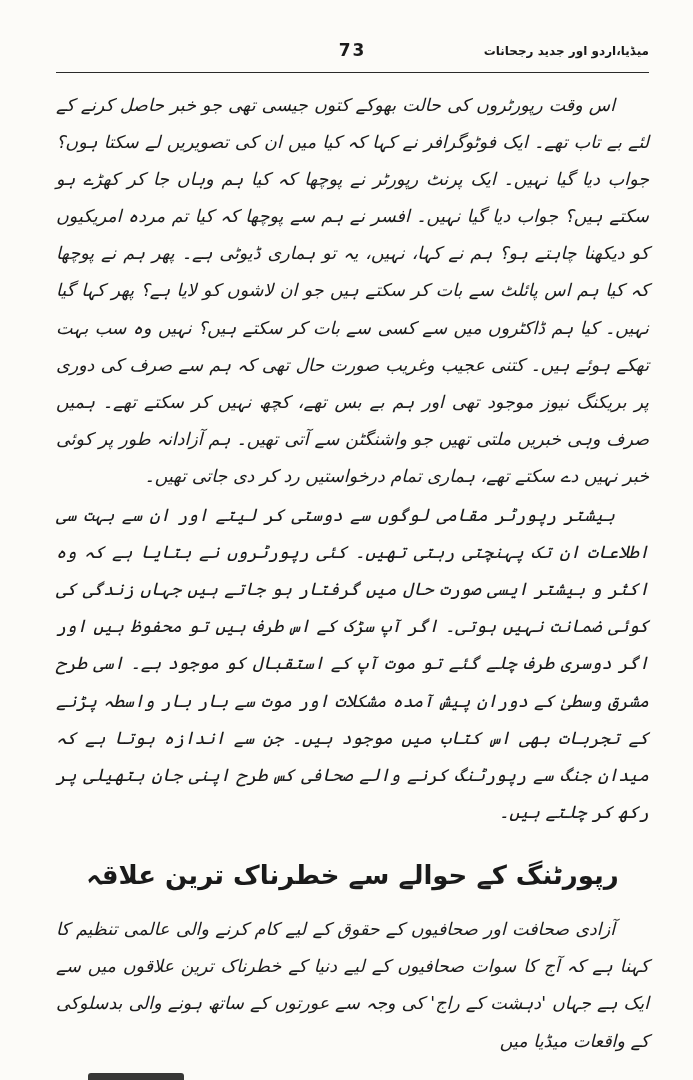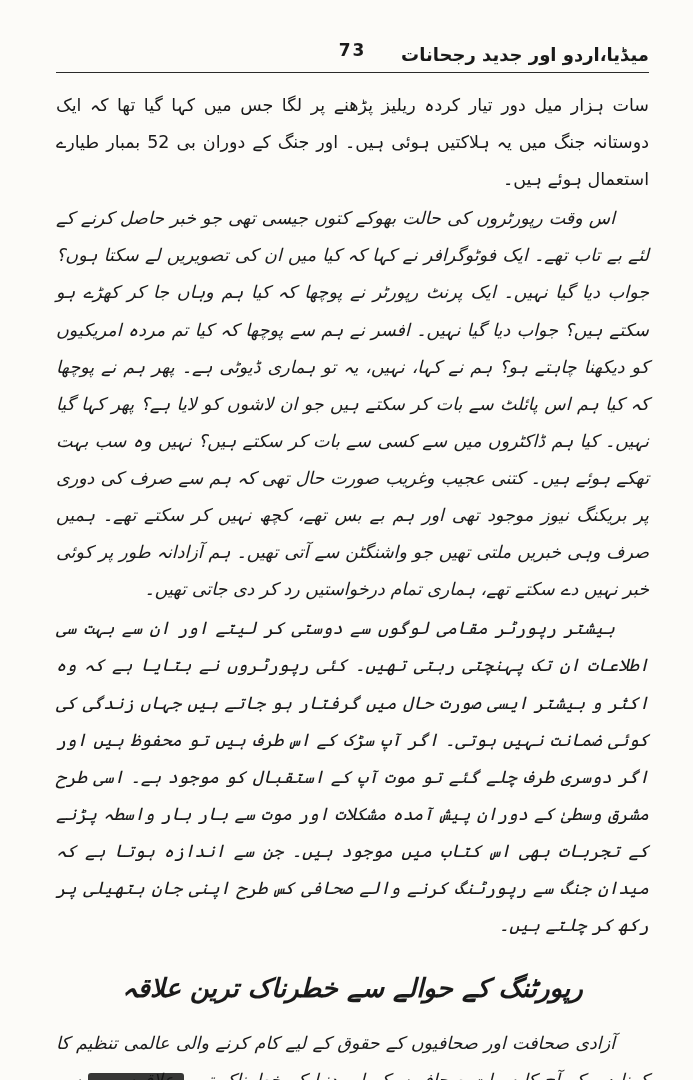--- a/index.html
+++ b/index.html
@@ -28,21 +28,21 @@
   .page-header {
     position: relative;
     height: 30px;
     font-size: 14px;
   }
   .header-title {
     position: absolute;
     right: 0;
     top: 4px;
     font-weight: bold;
-    font-size: 18px;
+    font-size: 12px;
     letter-spacing: 0.5px;
   }
   .page-number {
     position: absolute;
     left: 50%;
     transform: translateX(-50%);
     top: 0;
     font-size: 17px;
     font-weight: bold;
     letter-spacing: 2px;
@@ -66,21 +66,20 @@
     text-indent: 34px;
     font-style: italic;
   }
   .section-heading {
     text-align: left;
     text-align-last: center;
     font-weight: bold;
     font-size: 26px;
     margin: 26px 0 18px 0;
     line-height: 1.4;
-    font-style: italic;
   }
   .scan-artifact {
     position: absolute;
     left: 88px;
     bottom: 0;
     width: 96px;
     height: 7px;
     background: #141414;
     border-radius: 3px 3px 0 0;
     opacity: 0.85;
@@ -93,21 +92,20 @@
   <div class="page-inner">
 
     <div class="page-header">
       <span class="header-title">میڈیا،اردو اور جدید رجحانات</span>
       <span class="page-number">73</span>
     </div>
 
     <hr class="header-rule">
 
     <div class="body-text">
-      <p>سات ہزار میل دور تیار کردہ ریلیز پڑھنے پر لگا جس میں کہا گیا تھا کہ ایک دوستانہ جنگ میں یہ ہلاکتیں ہوئی ہیں۔ اور جنگ کے دوران بی 52 بمبار طیارے استعمال ہوئے ہیں۔</p>
       <p class="indent">اس وقت رپورٹروں کی حالت بھوکے کتوں جیسی تھی جو خبر حاصل کرنے کے لئے بے تاب تھے۔ ایک فوٹوگرافر نے کہا کہ کیا میں ان کی تصویریں لے سکتا ہوں؟ جواب دیا گیا نہیں۔ ایک پرنٹ رپورٹر نے پوچھا کہ کیا ہم وہاں جا کر کھڑے ہو سکتے ہیں؟ جواب دیا گیا نہیں۔ افسر نے ہم سے پوچھا کہ کیا تم مردہ امریکیوں کو دیکھنا چاہتے ہو؟ ہم نے کہا، نہیں، یہ تو ہماری ڈیوٹی ہے۔ پھر ہم نے پوچھا کہ کیا ہم اس پائلٹ سے بات کر سکتے ہیں جو ان لاشوں کو لایا ہے؟ پھر کہا گیا نہیں۔ کیا ہم ڈاکٹروں میں سے کسی سے بات کر سکتے ہیں؟ نہیں وہ سب بہت تھکے ہوئے ہیں۔ کتنی عجیب وغریب صورت حال تھی کہ ہم سے صرف کی دوری پر بریکنگ نیوز موجود تھی اور ہم بے بس تھے، کچھ نہیں کر سکتے تھے۔ ہمیں صرف وہی خبریں ملتی تھیں جو واشنگٹن سے آتی تھیں۔ ہم آزادانہ طور پر کوئی خبر نہیں دے سکتے تھے، ہماری تمام درخواستیں رد کر دی جاتی تھیں۔</p>
       <p class="indent">بیشتر رپورٹر مقامی لوگوں سے دوستی کر لیتے اور ان سے بہت سی اطلاعات ان تک پہنچتی رہتی تھیں۔ کئی رپورٹروں نے بتایا ہے کہ وہ اکثر و بیشتر ایسی صورت حال میں گرفتار ہو جاتے ہیں جہاں زندگی کی کوئی ضمانت نہیں ہوتی۔ اگر آپ سڑک کے اس طرف ہیں تو محفوظ ہیں اور اگر دوسری طرف چلے گئے تو موت آپ کے استقبال کو موجود ہے۔ اسی طرح مشرق وسطیٰ کے دوران پیش آمدہ مشکلات اور موت سے بار بار واسطہ پڑنے کے تجربات بھی اس کتاب میں موجود ہیں۔ جن سے اندازہ ہوتا ہے کہ میدان جنگ سے رپورٹنگ کرنے والے صحافی کس طرح اپنی جان ہتھیلی پر رکھ کر چلتے ہیں۔</p>
 
       <h2 class="section-heading">رپورٹنگ کے حوالے سے خطرناک ترین علاقہ</h2>
 
       <p class="indent">آزادی صحافت اور صحافیوں کے حقوق کے لیے کام کرنے والی عالمی تنظیم کا کہنا ہے کہ آج کا سوات صحافیوں کے لیے دنیا کے خطرناک ترین علاقوں میں سے ایک ہے جہاں 'دہشت کے راج' کی وجہ سے عورتوں کے ساتھ ہونے والی بدسلوکی کے واقعات میڈیا میں</p>
     </div>
   </div>
 
   <div class="scan-artifact"></div>

